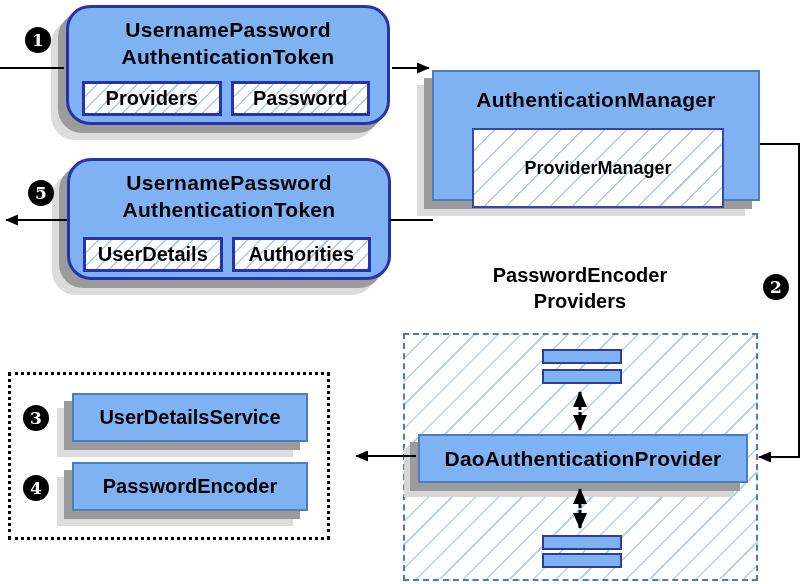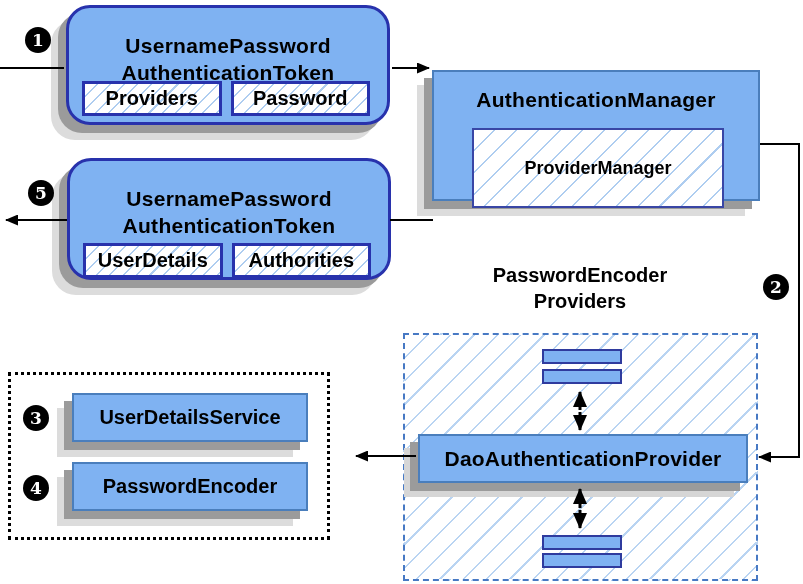--- a/index.html
+++ b/index.html
@@ -7,21 +7,21 @@
     position:relative;width:803px;height:584px;background:#ffffff;
     font-family:"Liberation Sans",sans-serif;overflow:hidden;
   }
   
   .bluebox{background:#7fb2f2;box-sizing:border-box;position:absolute;color:#000;}
   .shadow2{box-shadow:-8px 8px 0 #9b9b9b,-15px 15px 0 #dcdcdc;}
   
   .token{
     width:324px;height:120px;border:3px solid #2832ac;border-radius:24px;
   }
-  .token .title{margin-top:24px;text-align:center;font-weight:bold;font-size:21px;
+  .token .title{margin-top:8px;text-align:center;font-weight:bold;font-size:21px;
     line-height:27px;letter-spacing:.3px;}
   .token .fields{position:absolute;left:13px;right:17px;top:73px;display:flex;gap:9px;}
   .token .field{
     flex:1;height:29px;line-height:29px;border:3px solid #2832ac;text-align:center;
     font-weight:bold;font-size:20px;box-sizing:content-box;
     background-color:#fff;
     background-image:repeating-linear-gradient(135deg,transparent 0 8px,#aecdf0 8px 9.5px);
   }
   
   .authmgr{left:432px;top:70px;width:328px;height:131px;border:2px solid #4a7ebc;}
@@ -82,21 +82,21 @@
   <div class="bluebox authmgr shadow2">
     <div class="title">AuthenticationManager</div>
     <div class="inner">ProviderManager</div>
   </div>
 
   <div class="bluebox token shadow2" style="left:67px;top:158px;height:122px;">
     <div class="title">
       <div>UsernamePassword</div>
       <div>AuthenticationToken</div>
     </div>
-    <div class="fields" style="top:76px;margin-top:6px;">
+    <div class="fields" style="top:76px;">
       <div class="field">UserDetails</div>
       <div class="field">Authorities</div>
     </div>
   </div>
 
   <div class="prov-label">
     <div>PasswordEncoder</div>
     <div>Providers</div>
   </div>
 

